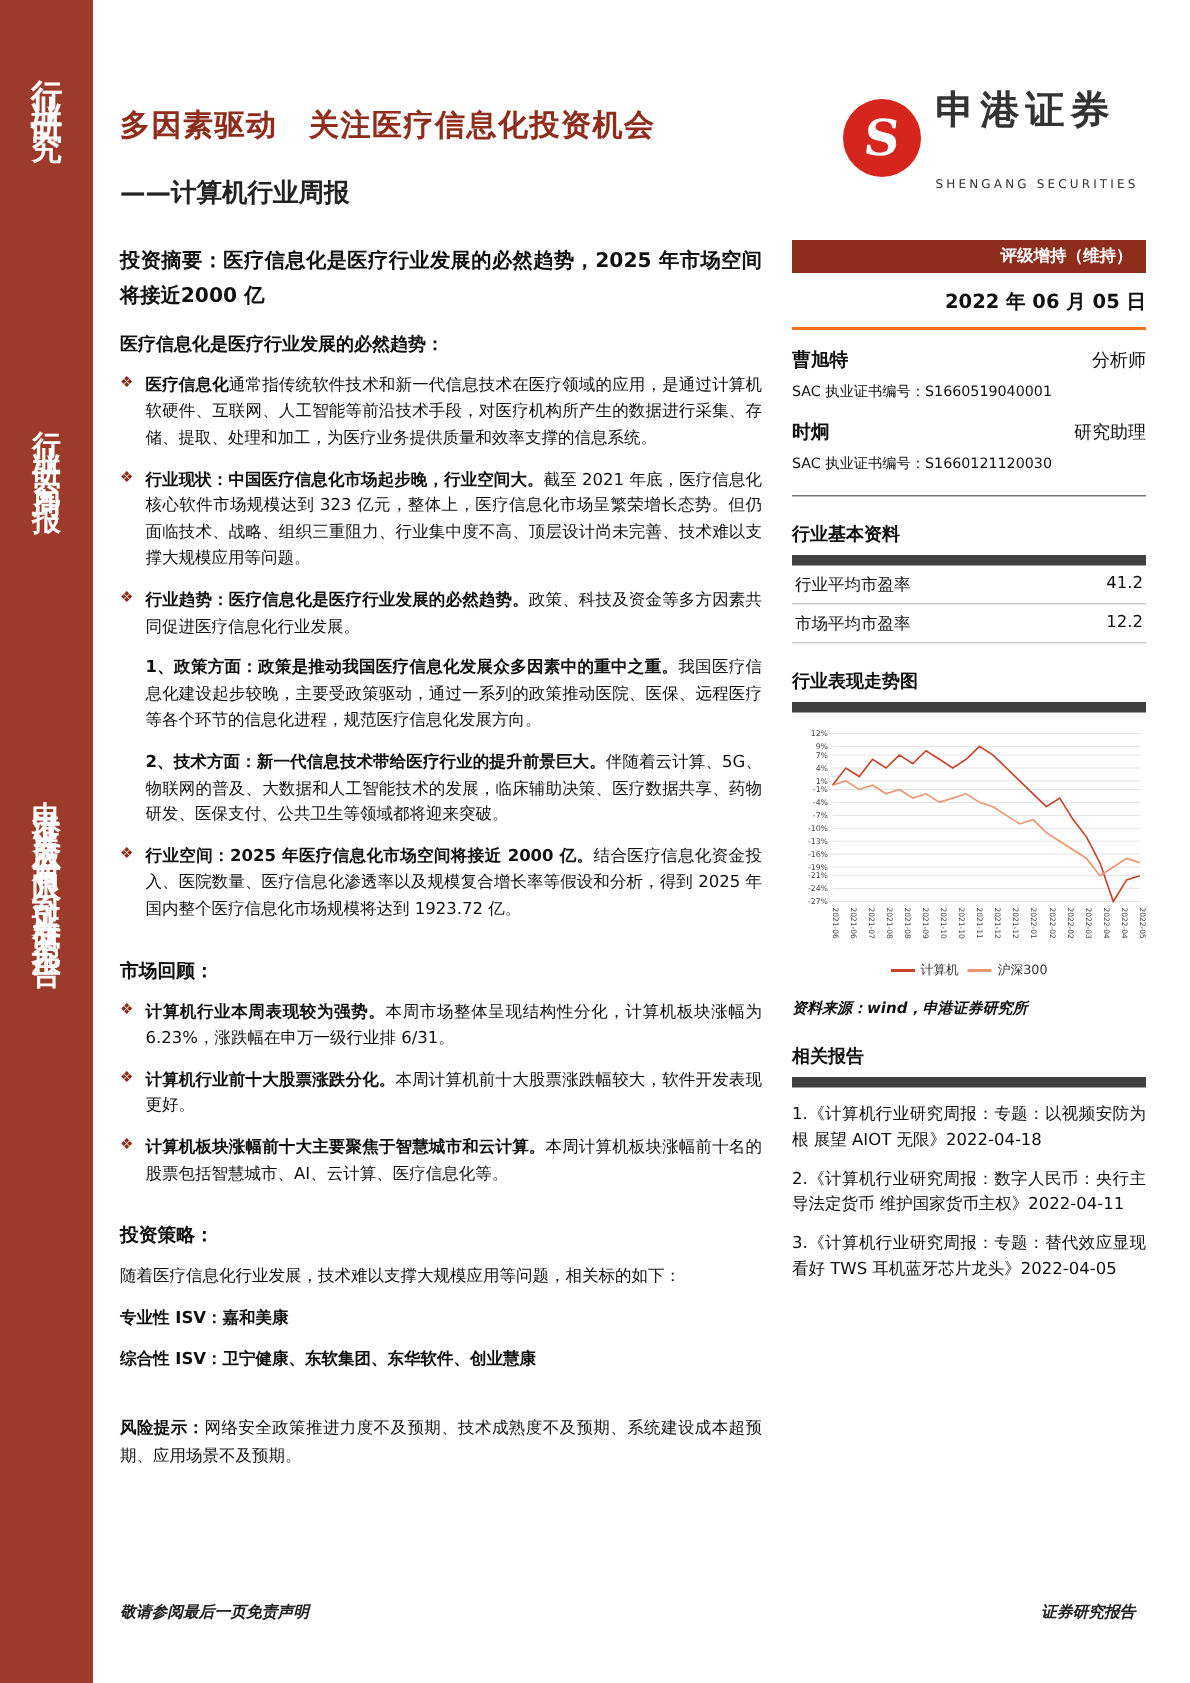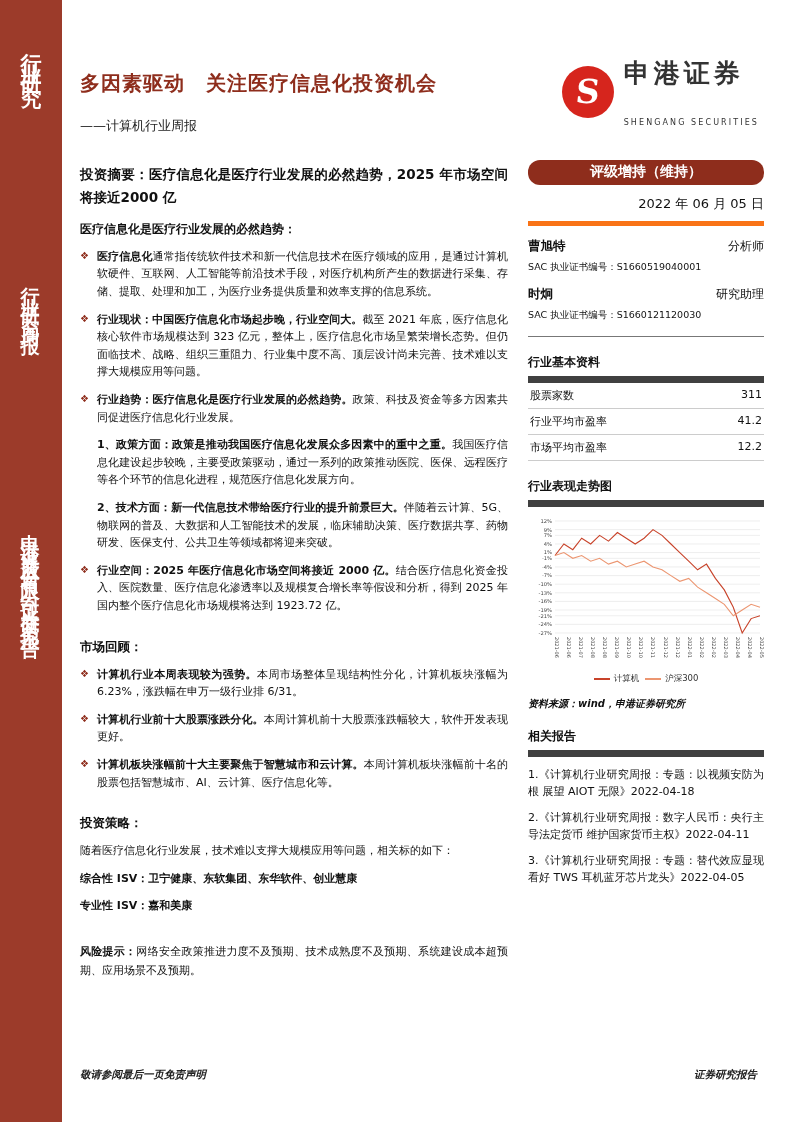--- a/index.html
+++ b/index.html
@@ -18,21 +18,21 @@
     position: absolute; left: 50%; transform: translateX(-50%);
     writing-mode: vertical-rl; text-orientation: upright;
     color: #fff; font-weight: bold; white-space: nowrap;
   }
   .vtxt.top { top: 36px; font-size: 21px; letter-spacing: 11px; }
   .vtxt.mid { top: 272px; font-size: 19px; letter-spacing: 10px; }
   .vtxt.bot { top: 518px; font-size: 19px; letter-spacing: 7px; }
 
   
   .header-title { position: absolute; left: 80px; top: 70px; font-size: 20px; font-weight: bold; color: #8e2d1c; letter-spacing: 1px; }
-  .header-sub   { position: absolute; left: 80px; top: 117px; font-size: 13px; font-weight: normal; color: #222; }
+  .header-sub   { position: absolute; left: 80px; top: 117px; font-size: 17px; font-weight: bold; color: #222; }
 
   .logo { position: absolute; right: 34px; top: 56px; display: flex; align-items: center; gap: 10px; }
   .logo-circle { width: 52px; height: 52px; border-radius: 50%; background: #d6251d; display: flex; align-items: center; justify-content: center; }
   .logo-circle span { color: #fff; font-size: 33px; font-weight: bold; font-family: "DejaVu Serif", serif; transform: skewX(-6deg); line-height: 1; }
   .logo-names { display: flex; flex-direction: column; gap: 24px; }
   .logo-cn { font-size: 26px; font-weight: bold; color: #333; letter-spacing: 4px; }
   .logo-en { font-size: 8px; letter-spacing: 2.1px; color: #333; margin-top: 3px; }
 
   
   .left-col { position: absolute; left: 80px; top: 163px; width: 428px; }
@@ -42,22 +42,22 @@
   .bmark { width: 17px; flex: 0 0 17px; color: #8e2d1c; font-size: 10px; padding-top: 2px; }
   .btxt { flex: 1; font-size: 11px; line-height: 1.6; text-align: justify; }
   .lead { font-weight: bold; }
   .subpoint { margin: 10px 0 0 17px; font-size: 11px; line-height: 1.6; text-align: justify; }
   .block-title { font-size: 12.5px; font-weight: bold; margin-top: 24px; }
   .strat-intro, .strat-line { font-size: 11px; margin-top: 10px; line-height: 1.6; }
   .risk { margin-top: 28px; font-size: 11px; line-height: 1.7; text-align: justify; }
 
   
   .right-col { position: absolute; left: 528px; top: 160px; width: 236px; }
-  .rating-bar { background: #8e2d1c; color: #fff; font-weight: bold; font-size: 14px; display: flex; justify-content: center; padding: 3px 9px 4px; border-radius: 12px; }
-  .date-line { text-align: right; font-size: 13px; font-weight: normal; padding: 10px 0 8px; border-bottom: 5px solid #f97316; }
+  .rating-bar { background: #8e2d1c; color: #fff; font-weight: bold; font-size: 11px; display: flex; justify-content: flex-end; padding: 3px 9px 4px; }
+  .date-line { text-align: right; font-size: 13px; font-weight: bold; padding: 10px 0 8px; border-bottom: 2px solid #f97316; }
   .analyst { margin-top: 12px; }
   .analyst-row { display: flex; justify-content: space-between; font-size: 12.5px; align-items: flex-end; }
   .analyst-name { font-weight: bold; }
   .analyst-role { font-size: 12px; }
   .analyst-cert { font-size: 9.5px; margin-top: 6px; }
   .divider { border-bottom: 1px solid #777; margin-top: 14px; }
   .sect-h { font-weight: bold; font-size: 12px; padding: 7px 0 5px; border-bottom: 7px solid #404040; }
   .sect-h.mt { margin-top: 10px; }
   .brow { display: flex; justify-content: space-between; font-size: 11px; padding: 5px 2px; border-bottom: 1px solid #ccc; }
   .chart-wrap { margin-top: 8px; }
@@ -133,24 +133,24 @@
     <span class="btxt"><span class="lead">计算机行业前十大股票涨跌分化。</span><span>本周计算机前十大股票涨跌幅较大，软件开发表现更好。</span></span>
   </div>
   <div class="bullet">
     <span class="bmark">❖</span>
     <span class="btxt"><span class="lead">计算机板块涨幅前十大主要聚焦于智慧城市和云计算。</span><span>本周计算机板块涨幅前十名的股票包括智慧城市、AI、云计算、医疗信息化等。</span></span>
   </div>
 
   <div class="block-title">投资策略：</div>
   <div class="strat-intro">随着医疗信息化行业发展，技术难以支撑大规模应用等问题，相关标的如下：</div>
   <div class="strat-line">
+    <span class="lead">专业性 ISV：</span><span class="lead">嘉和美康</span>
+  </div>
+  <div class="strat-line">
     <span class="lead">综合性 ISV：</span><span class="lead">卫宁健康、东软集团、东华软件、创业慧康</span>
-  </div>
-  <div class="strat-line">
-    <span class="lead">专业性 ISV：</span><span class="lead">嘉和美康</span>
   </div>
 
   <div class="risk">
     <span class="lead">风险提示：</span><span>网络安全政策推进力度不及预期、技术成熟度不及预期、系统建设成本超预期、应用场景不及预期。</span>
   </div>
 </div>
 
 <div class="right-col">
 
   <div class="rating-bar">
@@ -171,24 +171,20 @@
     <div class="analyst-row">
       <span class="analyst-name">时炯</span>
       <span class="analyst-role">研究助理</span>
     </div>
     <div class="analyst-cert">SAC 执业证书编号：S1660121120030</div>
   </div>
 
   <div class="divider"></div>
 
   <div class="sect-h mt">行业基本资料</div>
-  <div class="brow">
-    <span>股票家数</span>
-    <span>311</span>
-  </div>
   <div class="brow">
     <span>行业平均市盈率</span>
     <span>41.2</span>
   </div>
   <div class="brow">
     <span>市场平均市盈率</span>
     <span>12.2</span>
   </div>
 
   <div class="sect-h mt">行业表现走势图</div>

